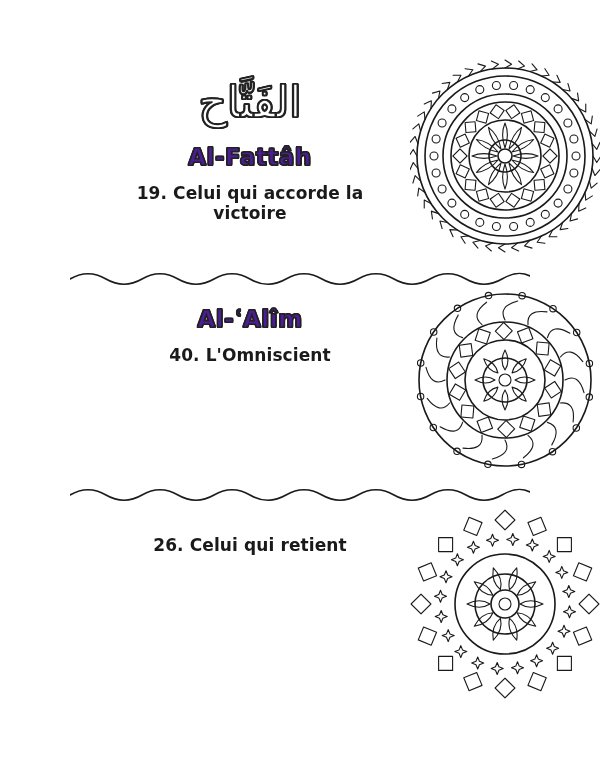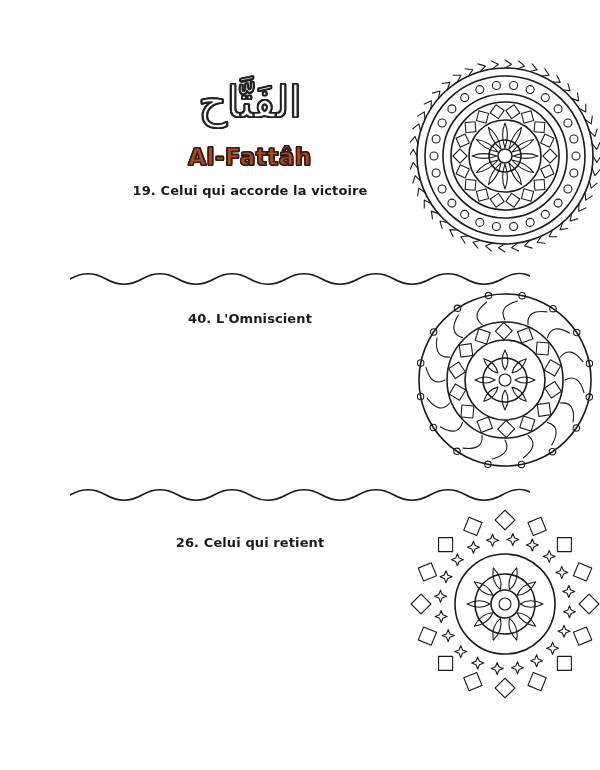--- a/index.html
+++ b/index.html
@@ -61,32 +61,32 @@
     unicode-bidi: bidi-override;
     height: 62px;
     letter-spacing: 0px;
   }
 
   .translit {
     margin-top: 8px;
     font-family: "DejaVu Sans", sans-serif;
     font-size: 23px;
     font-weight: 700;
-    color: #c2410c;
+    color: #4c1d95;
     -webkit-text-stroke: 1.2px #222222;
     text-shadow:
       -1px 0 #222, 1px 0 #222, 0 -1px #222, 0 1px #222,
       -0.8px -0.8px #222, 0.8px -0.8px #222, -0.8px 0.8px #222, 0.8px 0.8px #222;
     letter-spacing: 0.5px;
   }
 
   .meaning {
     margin-top: 13px;
     font-family: "DejaVu Sans", sans-serif;
-    font-size: 13px;
+    font-size: 17px;
     font-weight: 700;
     color: #1a1a1a;
     letter-spacing: 0.1px;
   }
 
   .ornament {
     position: absolute;
     right: 0px;
     top: 6px;
     width: 190px;
@@ -264,20 +264,21 @@
 
   <div class="wave w1">
     <svg width="460" height="14" viewBox="0 0 460 14">
       <path class="pattern-stroke" d="M0,7 C12,0 24,0 36,7 C48,14 60,14 72,7 C84,0 96,0 108,7 C120,14 132,14 144,7 C156,0 168,0 180,7 C192,14 204,14 216,7 C228,0 240,0 252,7 C264,14 276,14 288,7 C300,0 312,0 324,7 C336,14 348,14 360,7 C372,0 384,0 396,7 C408,14 420,14 432,7 C444,0 452,0 460,4"></path>
     </svg>
   </div>
 
   <div class="section s2">
     <div class="entry-inner">
       <div class="text-col">
+        <div class="translit">Al-ʿAlîm</div>
         <div class="meaning">40. L'Omniscient</div>
       </div>
       <div class="ornament">
         <svg width="190" height="196" viewBox="0 0 190 196">
           <g transform="translate(95,98)">
             <g class="pattern-stroke">
               <circle cx="0" cy="0" r="86"></circle>
               <circle cx="0" cy="0" r="58"></circle>
               <circle cx="0" cy="0" r="40"></circle>
               <circle cx="0" cy="0" r="22"></circle>

